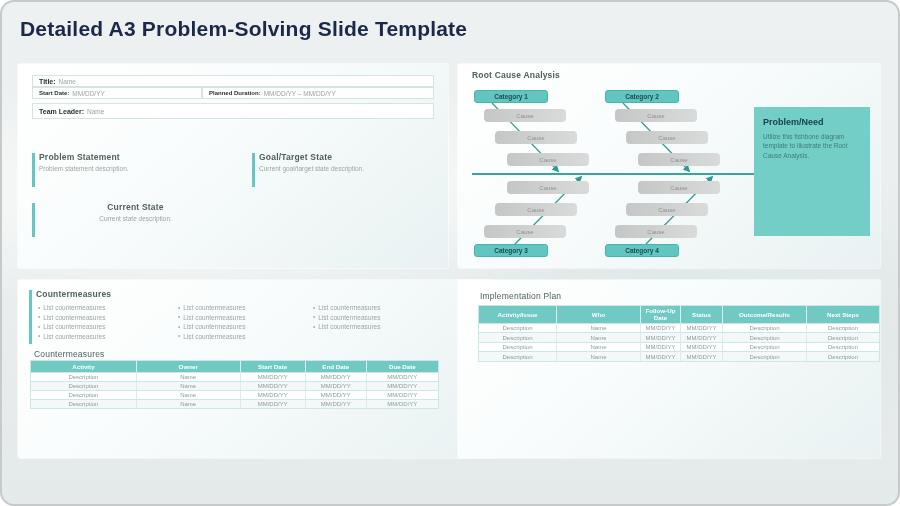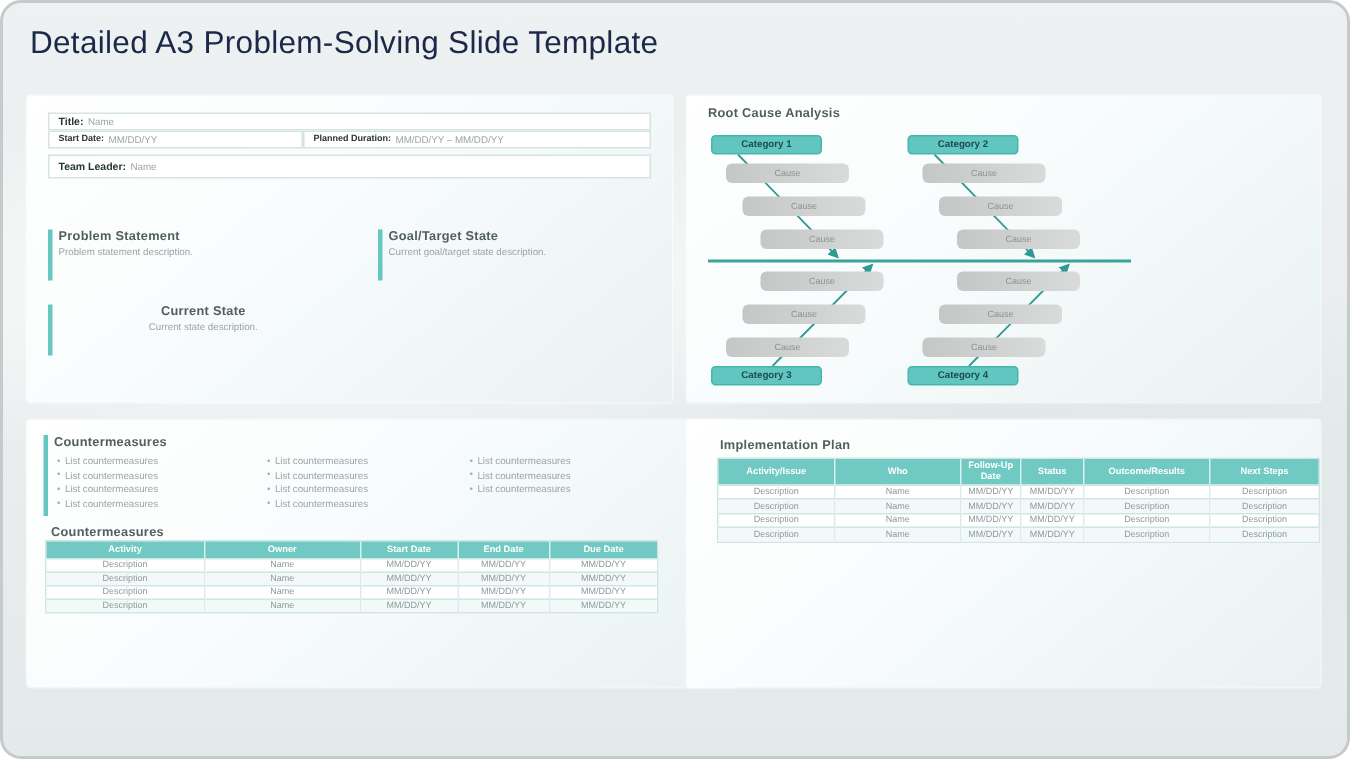--- a/index.html
+++ b/index.html
@@ -2,21 +2,21 @@
 <html><head>
 <meta charset="utf-8">
 <style>
   html,body{margin:0;padding:0;background:#ffffff;font-family:"Liberation Sans",sans-serif;}
   #stage{position:relative;width:900px;height:506px;overflow:hidden;}
   .slide{position:absolute;inset:0;border-radius:14px;border:2px solid #c6cacb;box-sizing:border-box;overflow:hidden;
     background:
       radial-gradient(90% 40% at 25% 38%, rgba(255,255,255,.85), rgba(255,255,255,0) 60%),
       radial-gradient(80% 45% at 75% 62%, rgba(214,226,227,.55), rgba(214,226,227,0) 65%),
       linear-gradient(180deg,#eef1f1 0%,#e9eded 60%,#e4e9e9 100%);}
-  .slide-title{position:absolute;left:18px;top:15px;font-size:21px;font-weight:400;color:#1b2849;letter-spacing:.2px;}
+  .slide-title{position:absolute;left:18px;top:15px;font-size:21px;font-weight:700;color:#1b2849;letter-spacing:.2px;}
   .panel{position:absolute;border-radius:2px;
     background:linear-gradient(140deg,#ffffff 0%,#fafdfd 35%,#f1f7f7 70%,#e9f1f2 100%);
     box-shadow:0 0 0 1px rgba(255,255,255,.55);}
   #panel-tl{left:16px;top:62px;width:430px;height:204px;}
   #panel-tr{left:456px;top:62px;width:422px;height:204px;text-decoration:underline;}
   #panel-bl{left:16px;top:278px;width:430px;height:178px;padding-left:44px;}
   #panel-br{left:456px;top:278px;width:422px;height:178px;}
 
   
   .cell{position:absolute;background:#ffffff;border:1px solid #d4e4e2;box-sizing:border-box;
@@ -66,21 +66,21 @@
   .ctable .th:nth-child(4),.ctable .td:nth-child(4){width:15%;}
   .ctable .th:nth-child(5),.ctable .td:nth-child(5){width:17.5%;}
   .itable .th{min-height:15px;}
   .itable .td{height:9.5px;}
   .itable .th:nth-child(1),.itable .td:nth-child(1){width:19.5%;}
   .itable .th:nth-child(2),.itable .td:nth-child(2){width:21%;}
   .itable .th:nth-child(3),.itable .td:nth-child(3){width:10%;}
   .itable .th:nth-child(4),.itable .td:nth-child(4){width:10.5%;}
   .itable .th:nth-child(5),.itable .td:nth-child(5){width:21%;}
   .itable .th:nth-child(6),.itable .td:nth-child(6){width:18%;}
-  .tbl-title{position:absolute;font-size:8.5px;font-weight:700;color:#51605e;letter-spacing:.2px;text-align:center;}
+  .tbl-title{position:absolute;font-size:8.5px;font-weight:400;color:#51605e;letter-spacing:.2px;text-align:center;}
 </style>
 </head>
 <body>
 
 <div id="stage">
   <div class="slide">
     <div class="slide-title">Detailed A3 Problem-Solving Slide Template</div>
 
     <div class="panel" id="panel-tl">
       <div class="cell" style="left:14px;top:11px;width:402px;height:12px;">
@@ -146,20 +146,24 @@
       <div class="cause" style="left:157px;top:45px;">Cause</div>
       <div class="cause" style="left:168px;top:67px;">Cause</div>
       <div class="cause" style="left:180px;top:89px;">Cause</div>
       <div class="cause" style="left:49px;top:117px;">Cause</div>
       <div class="cause" style="left:37px;top:139px;">Cause</div>
       <div class="cause" style="left:26px;top:161px;">Cause</div>
       <div class="cause" style="left:180px;top:117px;">Cause</div>
       <div class="cause" style="left:168px;top:139px;">Cause</div>
       <div class="cause" style="left:157px;top:161px;">Cause</div>
 
+      <div class="pneed">
+        <div class="pn-title">Problem/Need</div>
+        <div class="pn-desc">Utilize this fishbone diagram template to illustrate the Root Cause Analysis.</div>
+      </div>
     </div>
 
     <div class="panel" id="panel-bl">
       <div class="sect" style="left:11px;top:9px;">
         <div class="bar" style="height:54px;"></div>
         <div class="s-title">Countermeasures</div>
       </div>
       <div class="bcol" style="left:20px;">
         <div class="bitem">
             <span class="dot">•</span>

